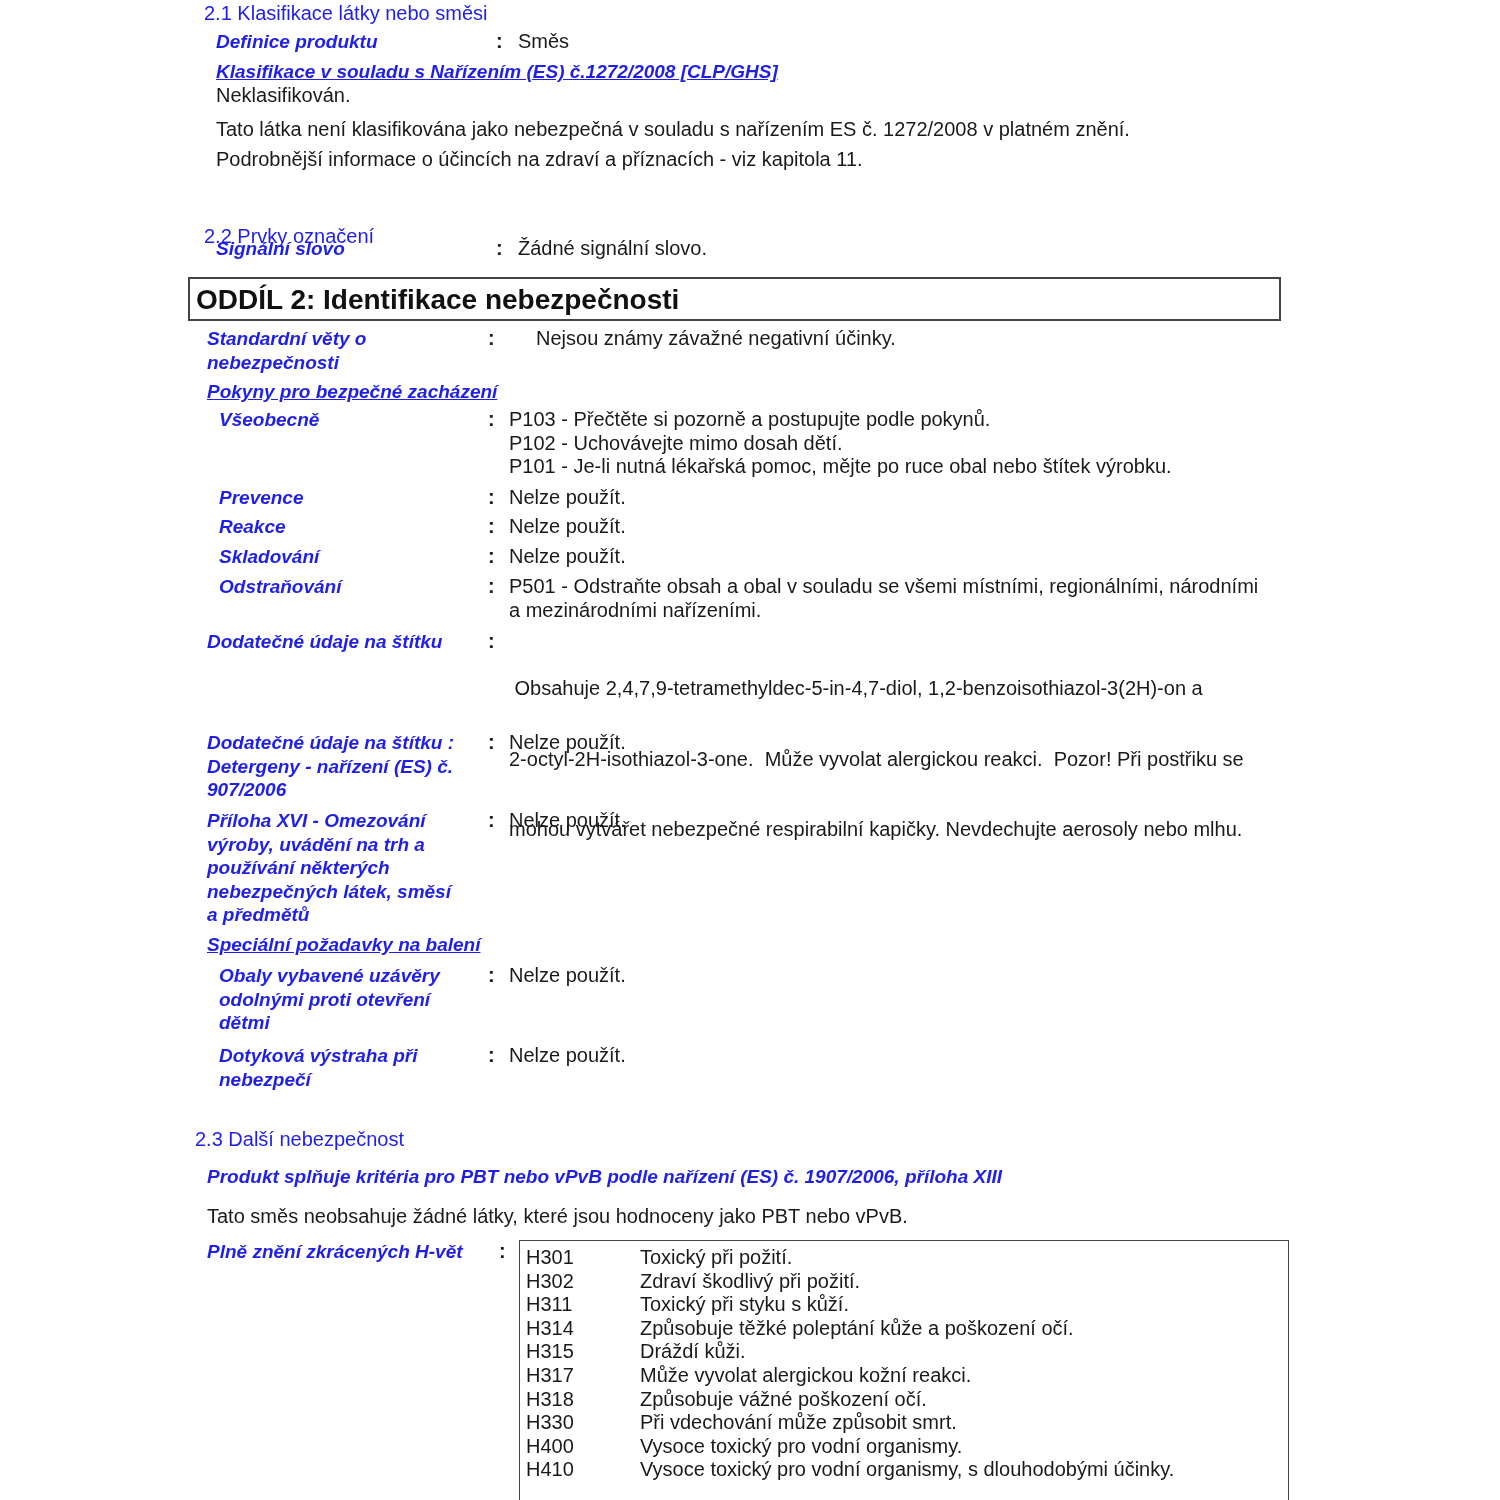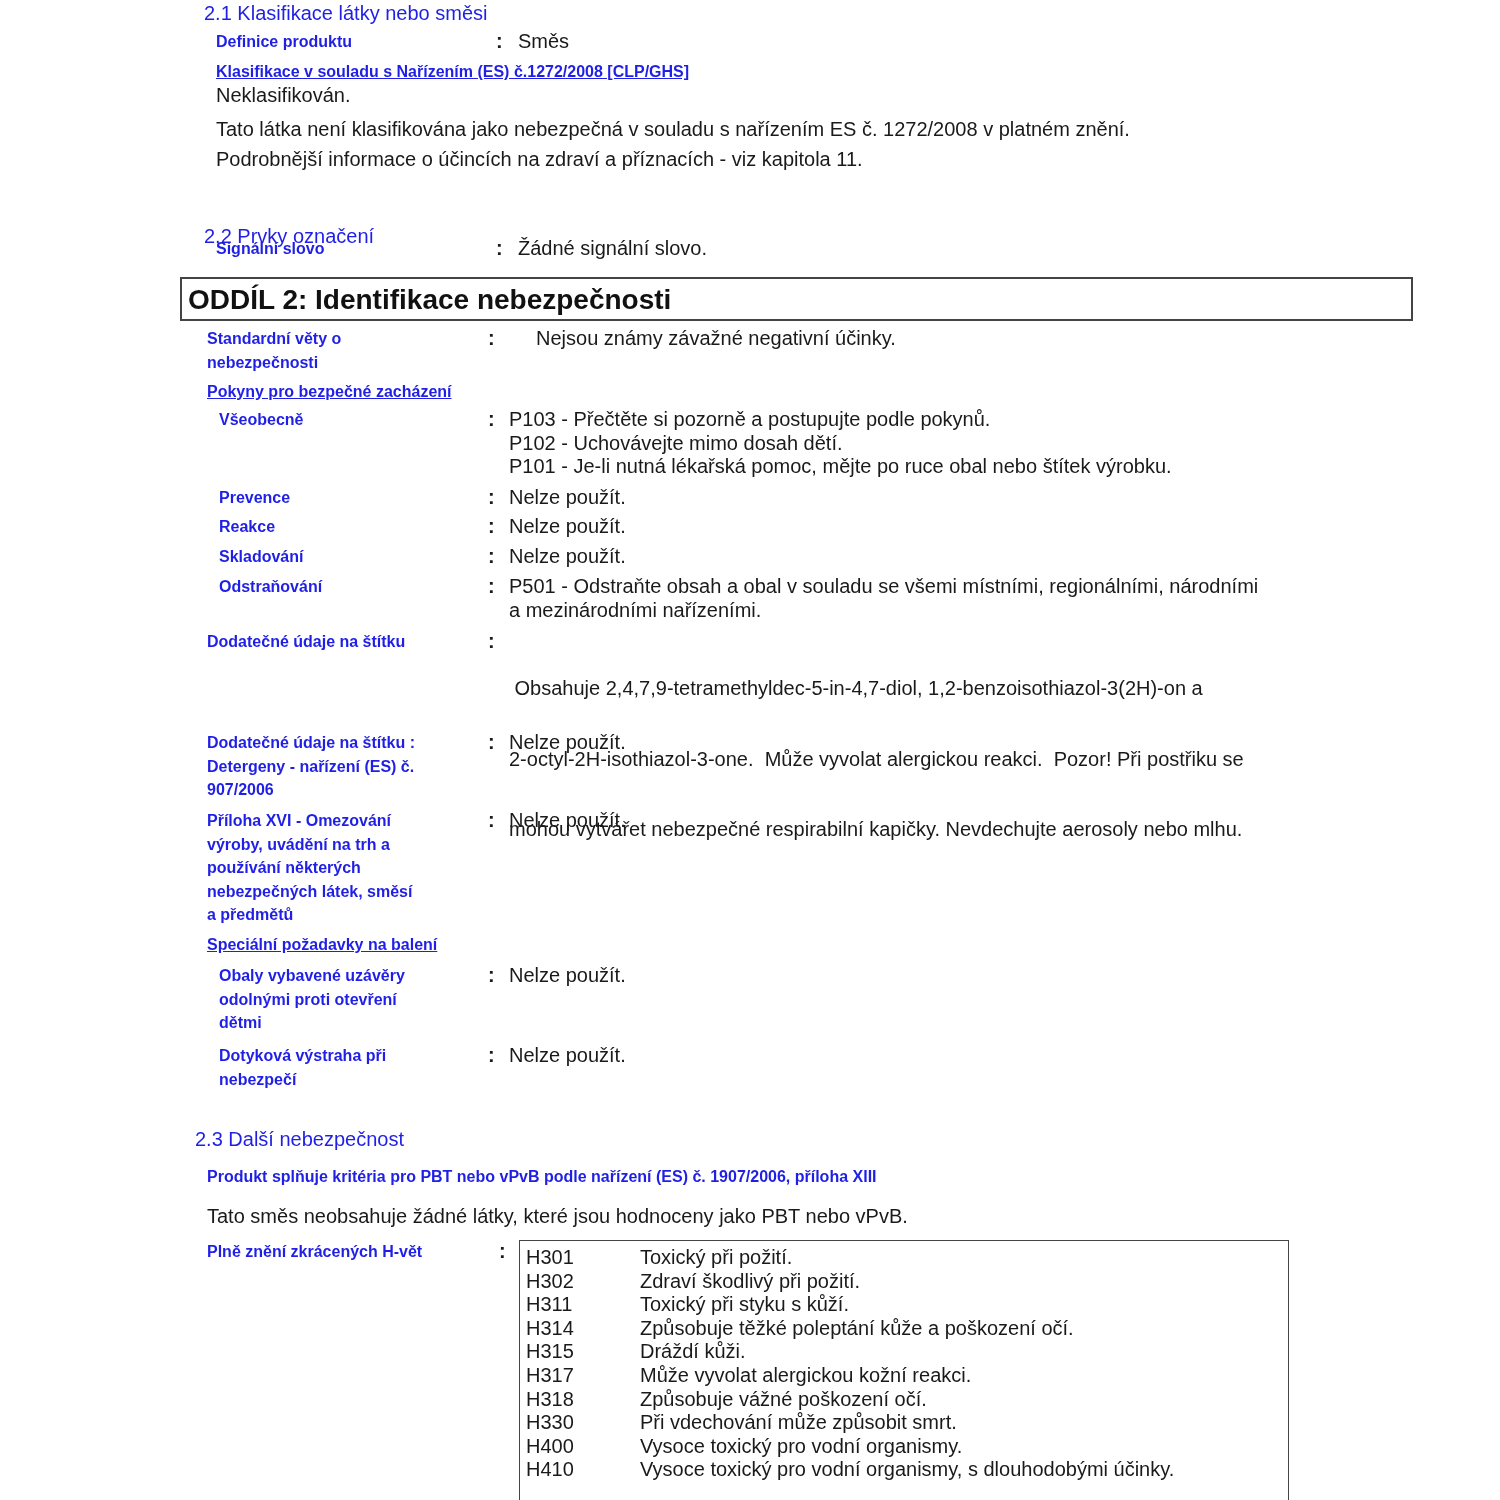--- a/index.html
+++ b/index.html
@@ -3,24 +3,24 @@
 <meta charset="utf-8">
 <style>
   html, body { margin:0; padding:0; background:#ffffff; }
   body { width:1500px; height:1500px; position:relative; overflow:hidden;
          font-family:"Liberation Sans", sans-serif; color:#1a1a1a; }
   .abs { position:absolute; white-space:nowrap; }
   .blue { color:#1f1fe6; font-weight:normal; }
   .t20 { font-size:20px; line-height:24px; }
   .u { text-decoration:underline; }
   .colon { color:#1f1fe6; font-weight:bold; }
-  .sec-box { position:absolute; left:180px; top:277px; width:1233px; height:44px;
+  .sec-box { position:absolute; left:188px; top:277px; width:1093px; height:44px;
              border:2px solid #444; box-sizing:border-box; }
   .sec-title { position:absolute; left:6px; top:5px; font-size:28px; font-weight:bold; color:#111; line-height:32px; }
-  .lbl { position:absolute; font-size:16px; line-height:23.5px; color:#1f1fe6; font-weight:bold; white-space:nowrap; }
+  .lbl { position:absolute; font-size:19px; line-height:23.5px; color:#1f1fe6; font-weight:bold; white-space:nowrap;font-style:italic; }
   .val { position:absolute; font-size:20px; line-height:23.5px; color:#1a1a1a; white-space:nowrap; }
   .hbox { position:absolute; left:519px; top:1240px; width:770px; height:280px;
           border:1.5px solid #444; box-sizing:border-box; }
   .hrow { position:absolute; left:6px; font-size:20px; line-height:23.5px; white-space:nowrap; }
   .hcode { position:absolute; left:0; }
   .htext { position:absolute; left:114px; }
 </style>
 </head>
 <body>
 

